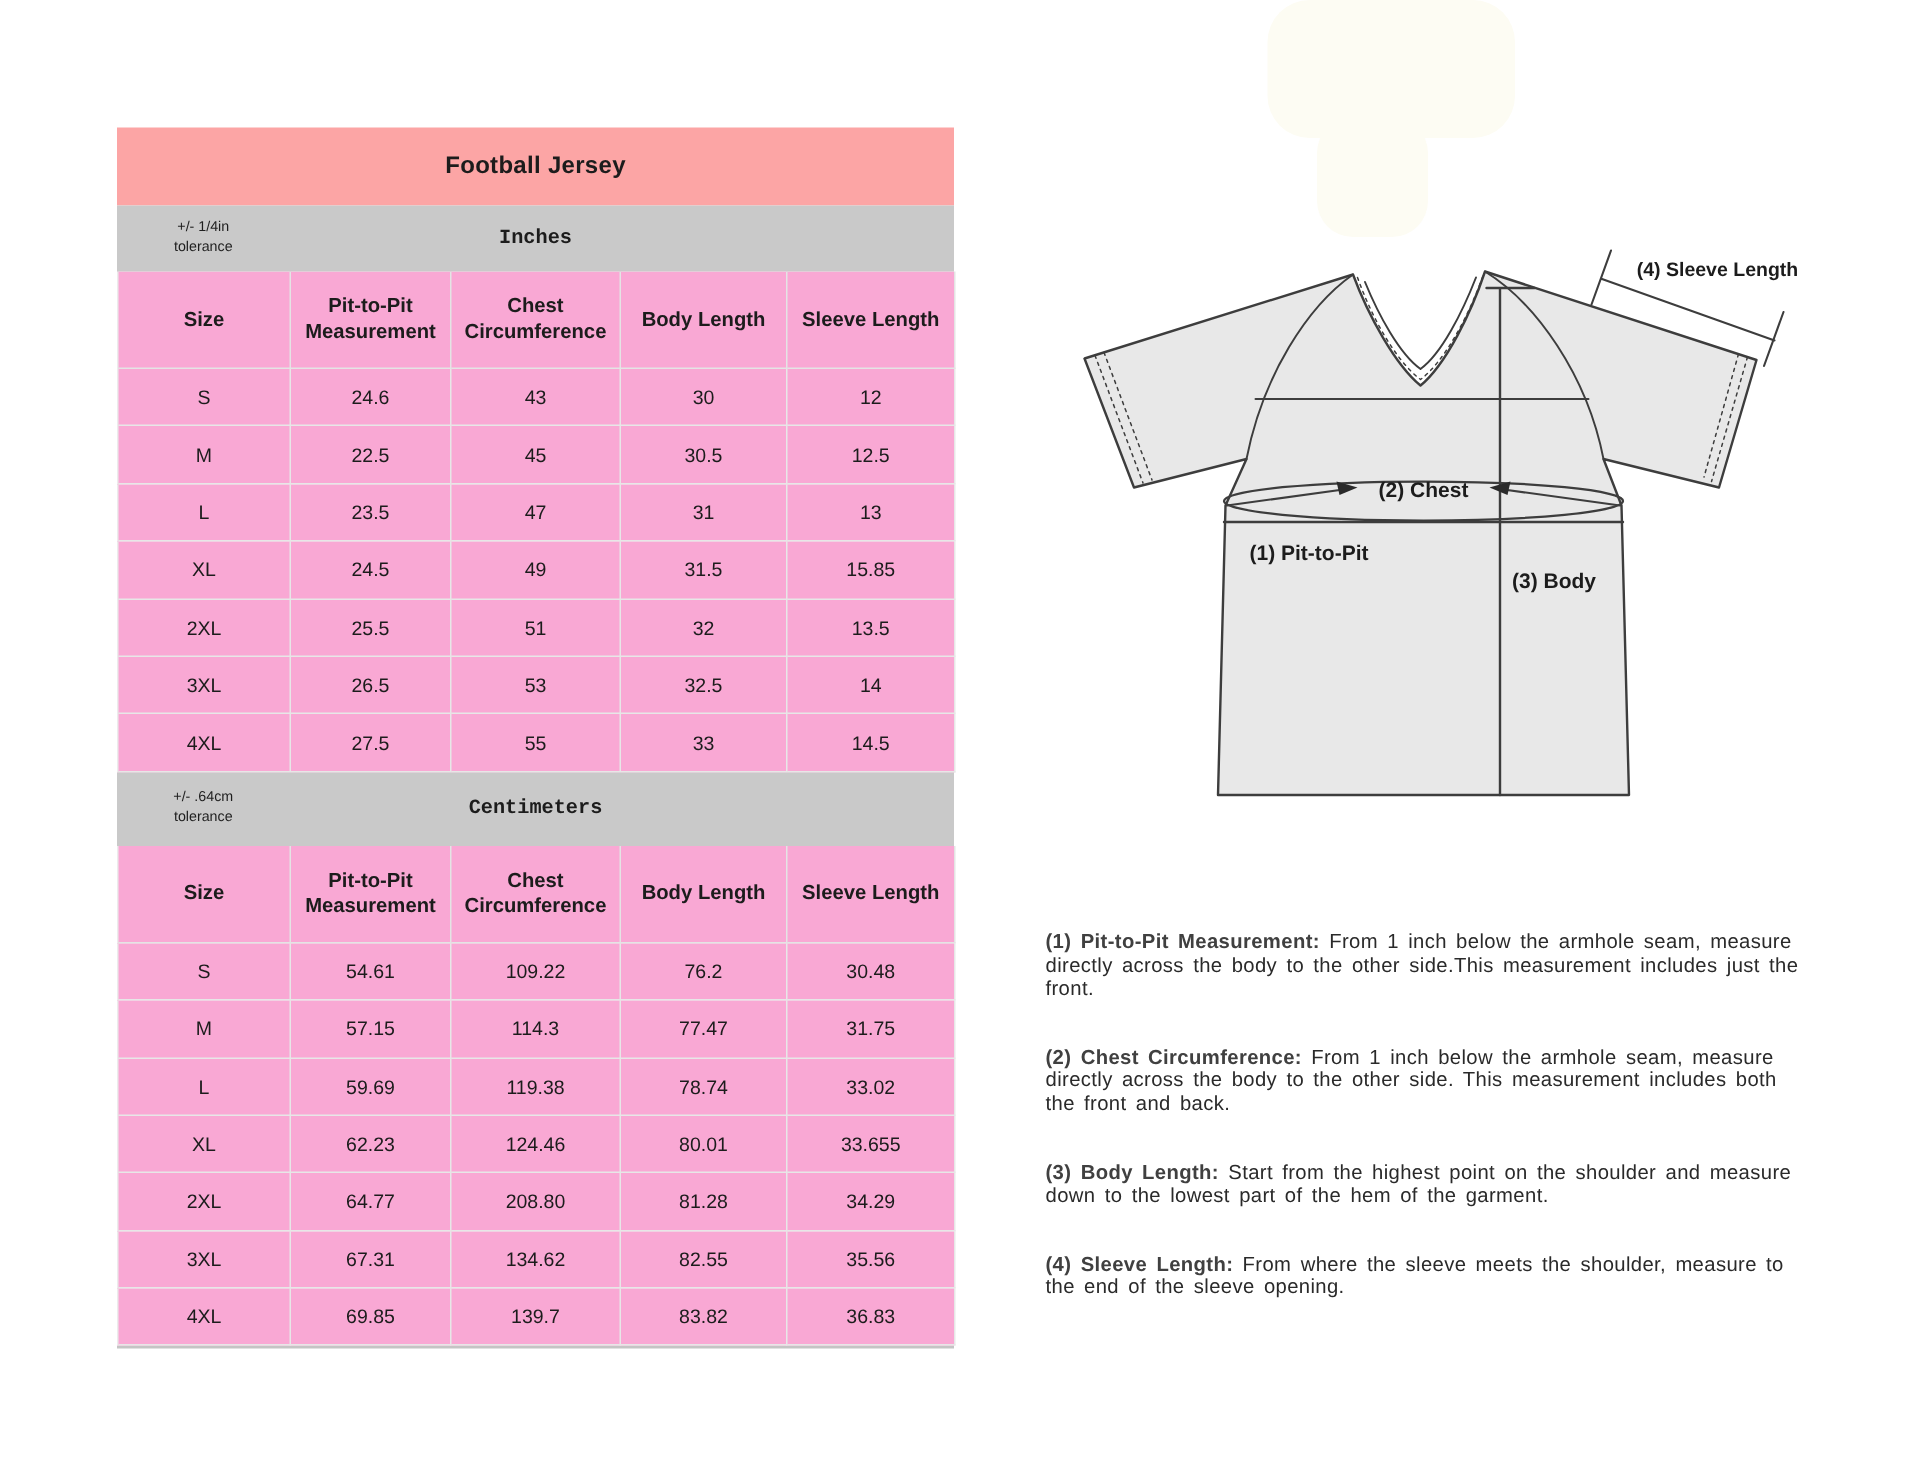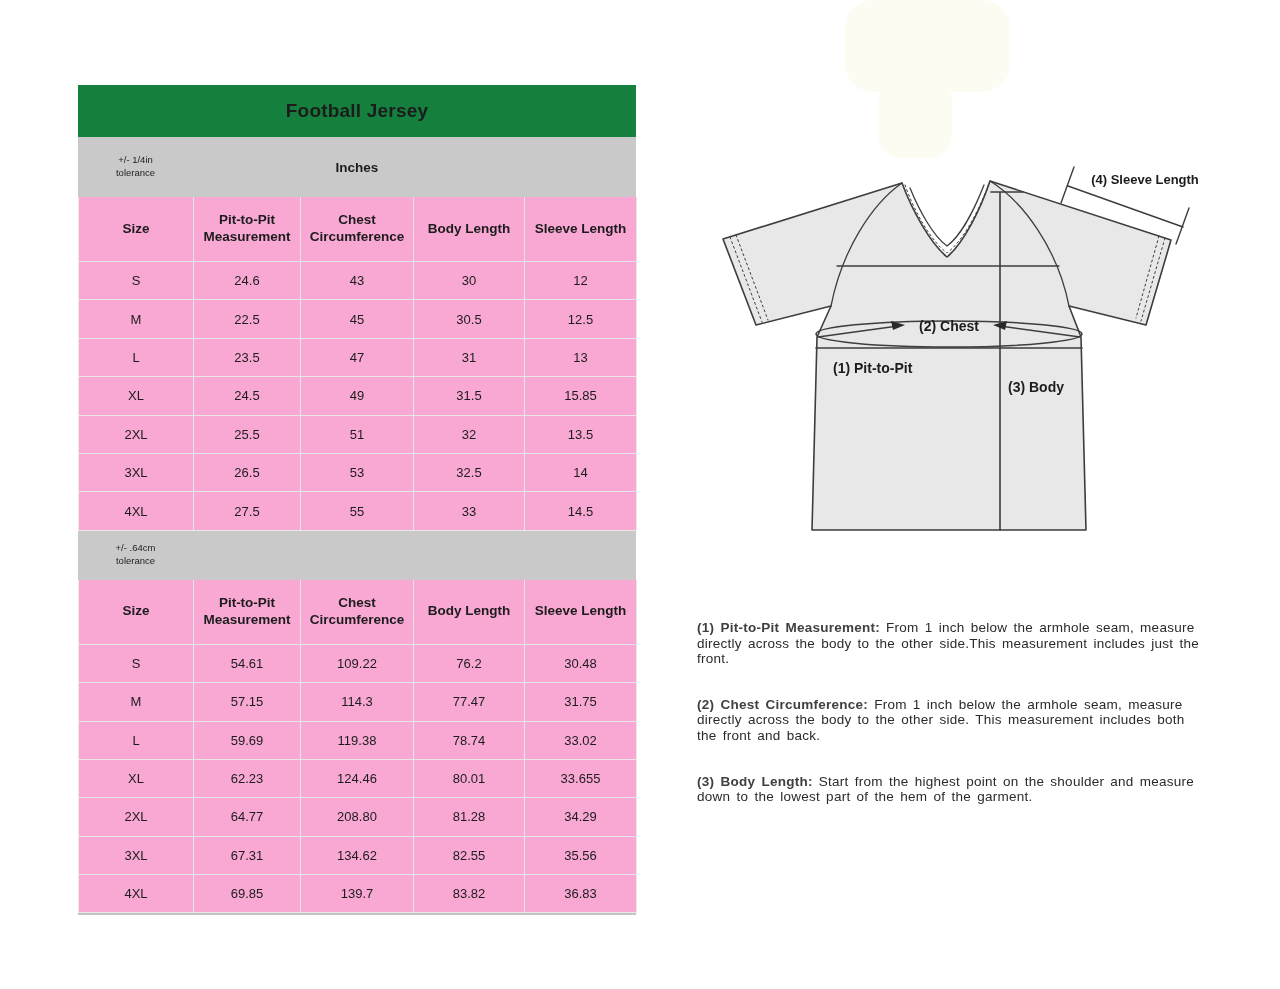--- a/index.html
+++ b/index.html
@@ -10,30 +10,30 @@
 
   
   .wm1 { position:absolute; left:845px; top:0; width:165px; height:92px;
          background:#fdfcf3; border-radius:28px; }
   .wm2 { position:absolute; left:878px; top:78px; width:74px; height:80px;
          background:#fdfcf3; border-radius:24px; }
 
   
   .stable { position:absolute; left:78px; top:85px; width:558px;
             border-bottom:2px solid #c4c4c4; }
-  .title-band { height:52px; background:#15803d; display:flex;
+  .title-band { height:52px; background:#fca5a5; display:flex;
                 align-items:center; justify-content:center;
-                font-weight:bold; font-size:19px; letter-spacing:.2px; }
-  .tol-band { height:60px; background:#c9c9c9; position:relative;
+                font-weight:bold; font-size:16px; letter-spacing:.2px; }
+  .tol-band { height:44px; background:#c9c9c9; position:relative;
               display:flex; align-items:center; }
   .tol-band.cm { height:49px; }
   .tol-text { width:115px; text-align:center; font-size:9.5px;
               line-height:1.35; color:#1e1e1e; }
   .unit-label { position:absolute; left:0; right:0; text-align:center;
-                font-weight:bold; font-size:13.5px; }
+                font-weight:bold; font-size:13.5px;font-family:Liberation Mono, monospace; }
   .header-row, .tr { display:grid; grid-template-columns:115px 107px 113px 111px 112px;
                      border-left:1px solid #ececec; background:#f9a8d4; }
   .th { height:65px; display:flex; align-items:center; justify-content:center;
         text-align:center; font-weight:bold; font-size:13.5px; line-height:1.25;
         padding:0 8px; box-sizing:border-box;
         border-right:1px solid #e4e4e4; border-bottom:1px solid #e4e4e4; }
   .td { height:37.4px; display:flex; align-items:center; justify-content:center;
         font-size:13px;
         border-right:1px solid #e7e7e7; border-bottom:1px solid #e7e7e7; }
 
@@ -126,20 +126,21 @@
           </div>
         </div>
     </section>
 
     <section>
       <div class="tol-band cm">
         <div class="tol-text">
           <div>+/- .64cm</div>
           <div>tolerance</div>
         </div>
+        <div class="unit-label">Centimeters</div>
       </div>
       <div class="header-row">
           <div class="th">Size</div>
           <div class="th">Pit-to-Pit Measurement</div>
           <div class="th">Chest Circumference</div>
           <div class="th">Body Length</div>
           <div class="th">Sleeve Length</div>
         </div>
       <div>
           <div class="tr">
@@ -242,15 +243,16 @@
     <text x="259" y="191" text-anchor="middle" font-size="14">(2) Chest</text>
     <text x="143" y="233" font-size="14">(1) Pit-to-Pit</text>
     <text x="318" y="252" font-size="14">(3) Body</text>
     <text x="455" y="44" text-anchor="middle" font-size="13">(4) Sleeve Length</text>
   </svg>
 
   <div class="notes">
       <p class="note"><span class="nlabel">(1) Pit-to-Pit Measurement:</span><span> From 1 inch below the armhole seam, measure directly across the body to the other side.This measurement includes just the front.</span></p>
       <p class="note"><span class="nlabel">(2) Chest Circumference:</span><span> From 1 inch below the armhole seam, measure directly across the body to the other side. This measurement includes both the front and back.</span></p>
       <p class="note"><span class="nlabel">(3) Body Length:</span><span> Start from the highest point on the shoulder and measure down to the lowest part of the hem of the garment.</span></p>
+      <p class="note"><span class="nlabel">(4) Sleeve Length:</span><span> From where the sleeve meets the shoulder, measure to the end of the sleeve opening.</span></p>
     </div>
 
 </div>
 
 </body></html>

